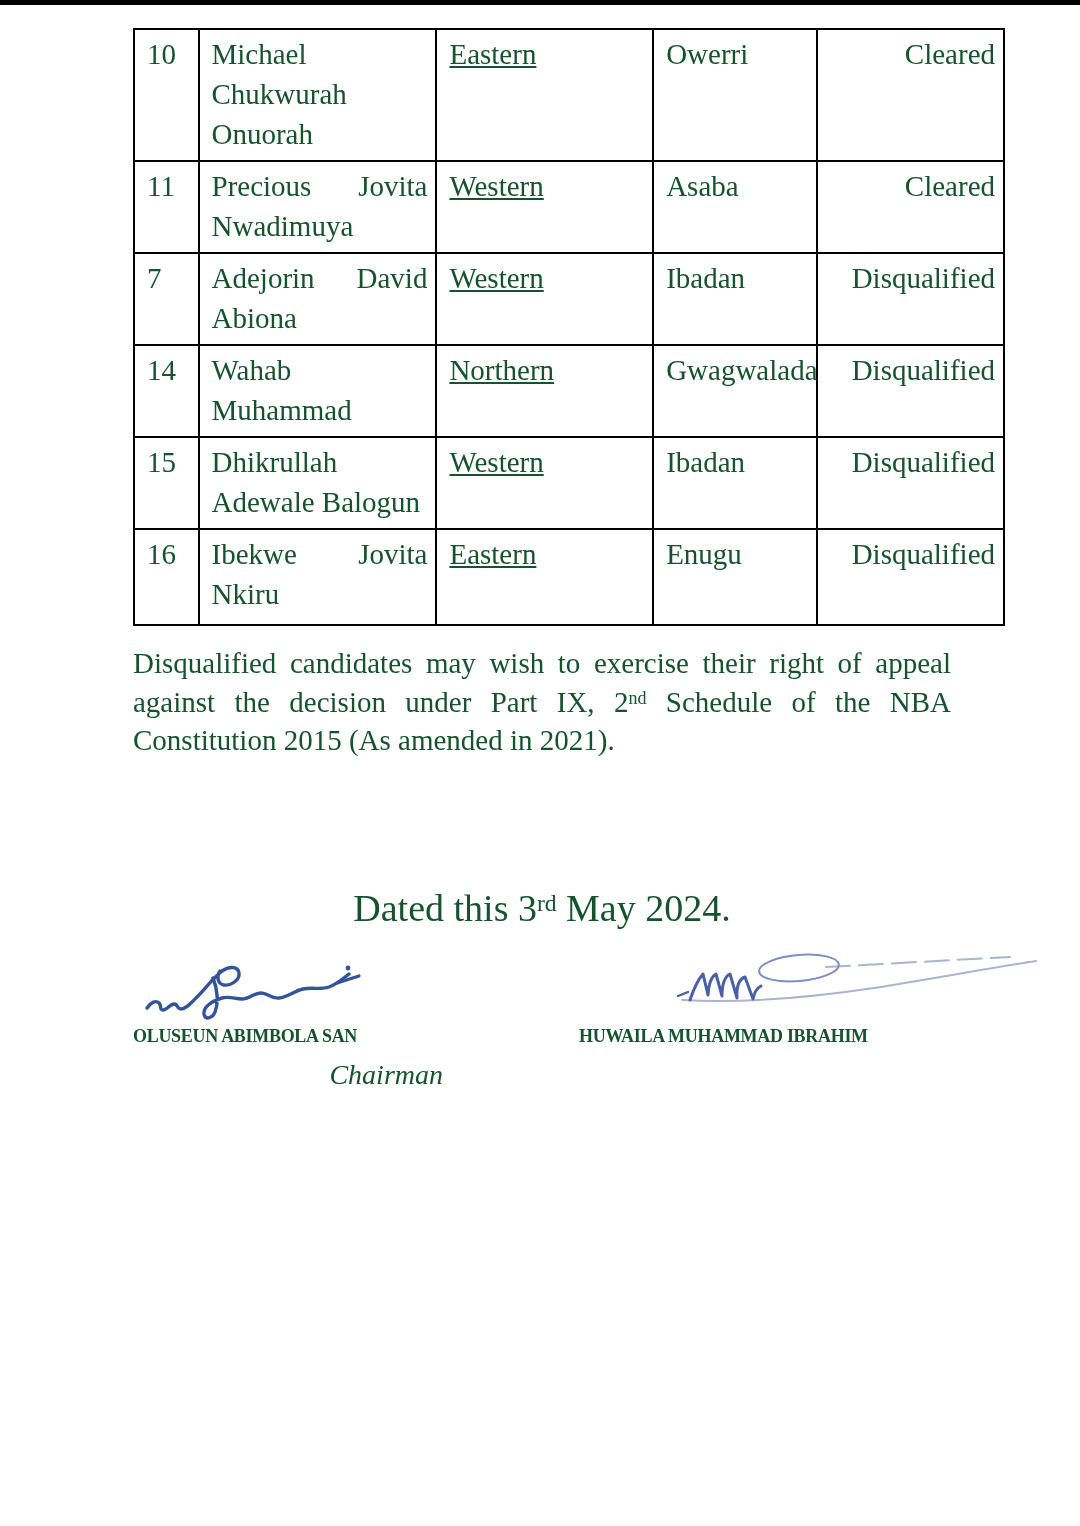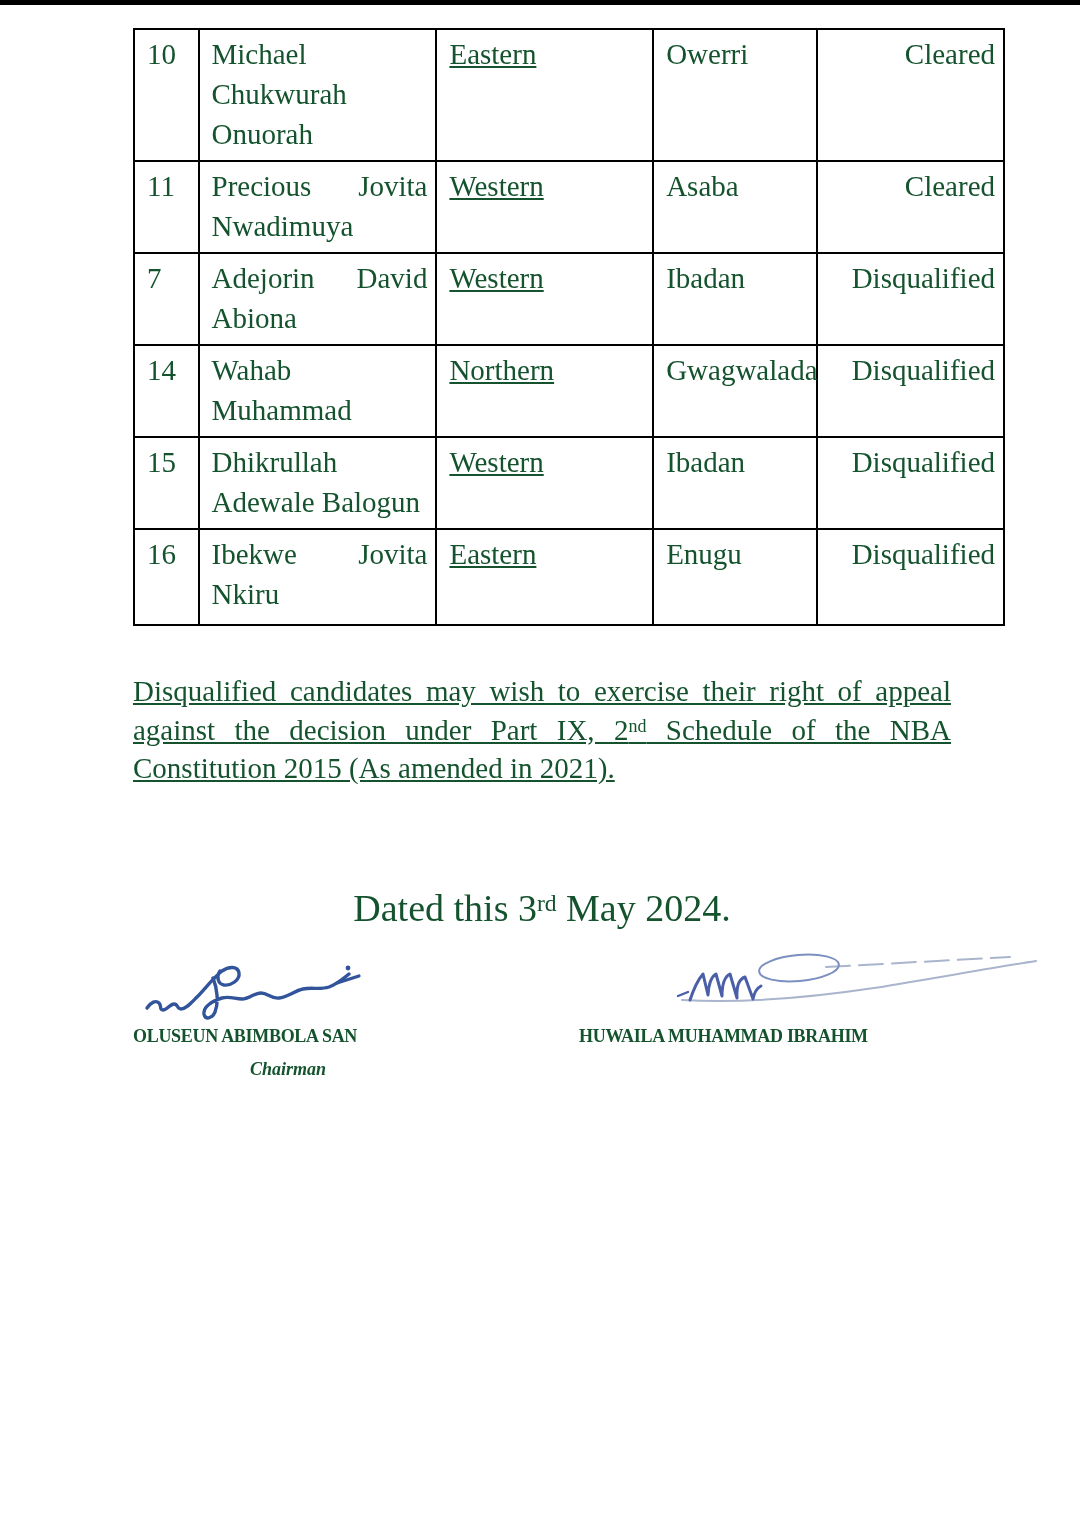--- a/index.html
+++ b/index.html
@@ -39,26 +39,25 @@
   td.c-city   { width: 163px; padding-left: 10px; padding-right: 3px; border-radius: 12px; }
   td.c-status { width: 185px; text-align: right; }
   tr.row-0 td { height: 129px; }
   tr.row-1 td { height: 90px; }
   tr.row-2 td { height: 92px; }
   tr.row-3 td { height: 91px; }
   tr.row-4 td { height: 91px; }
   tr.row-5 td { height: 96px; }
   .appeal {
     position: absolute;
-    left: 133px; top: 672px;
+    left: 133px; top: 644px;
     width: 818px;
     font-size: 29px;
     line-height: 38.5px;
     text-align: justify;
-    text-decoration: underline;
   }
   sup.ord {
     font-size: 0.62em;
     vertical-align: 0.42em;
     line-height: 0;
   }
   .dated {
     position: absolute;
     left: 133px; top: 889px;
     width: 818px;
@@ -80,23 +79,22 @@
     letter-spacing: -0.3px;
     white-space: nowrap;
   }
   .sig-left  .sig-name { top: 68px; }
   .sig-right .sig-name { top: 78px; }
   .sig-title {
     position: absolute;
     left: 0;
     width: 100%;
     font-style: italic;
-    font-size: 18px;
-    text-align: center;
-    font-weight: bold;
+    font-size: 28px;
+    text-align: right;
   }
   .sig-left  .sig-title { top: 101px; width: 310px; }
   .sig-right .sig-title { top: 112px; width: 420px; }
 </style>
 </head>
 <body>
 
 <div class="page">
 
   <div class="top-bar"></div>

